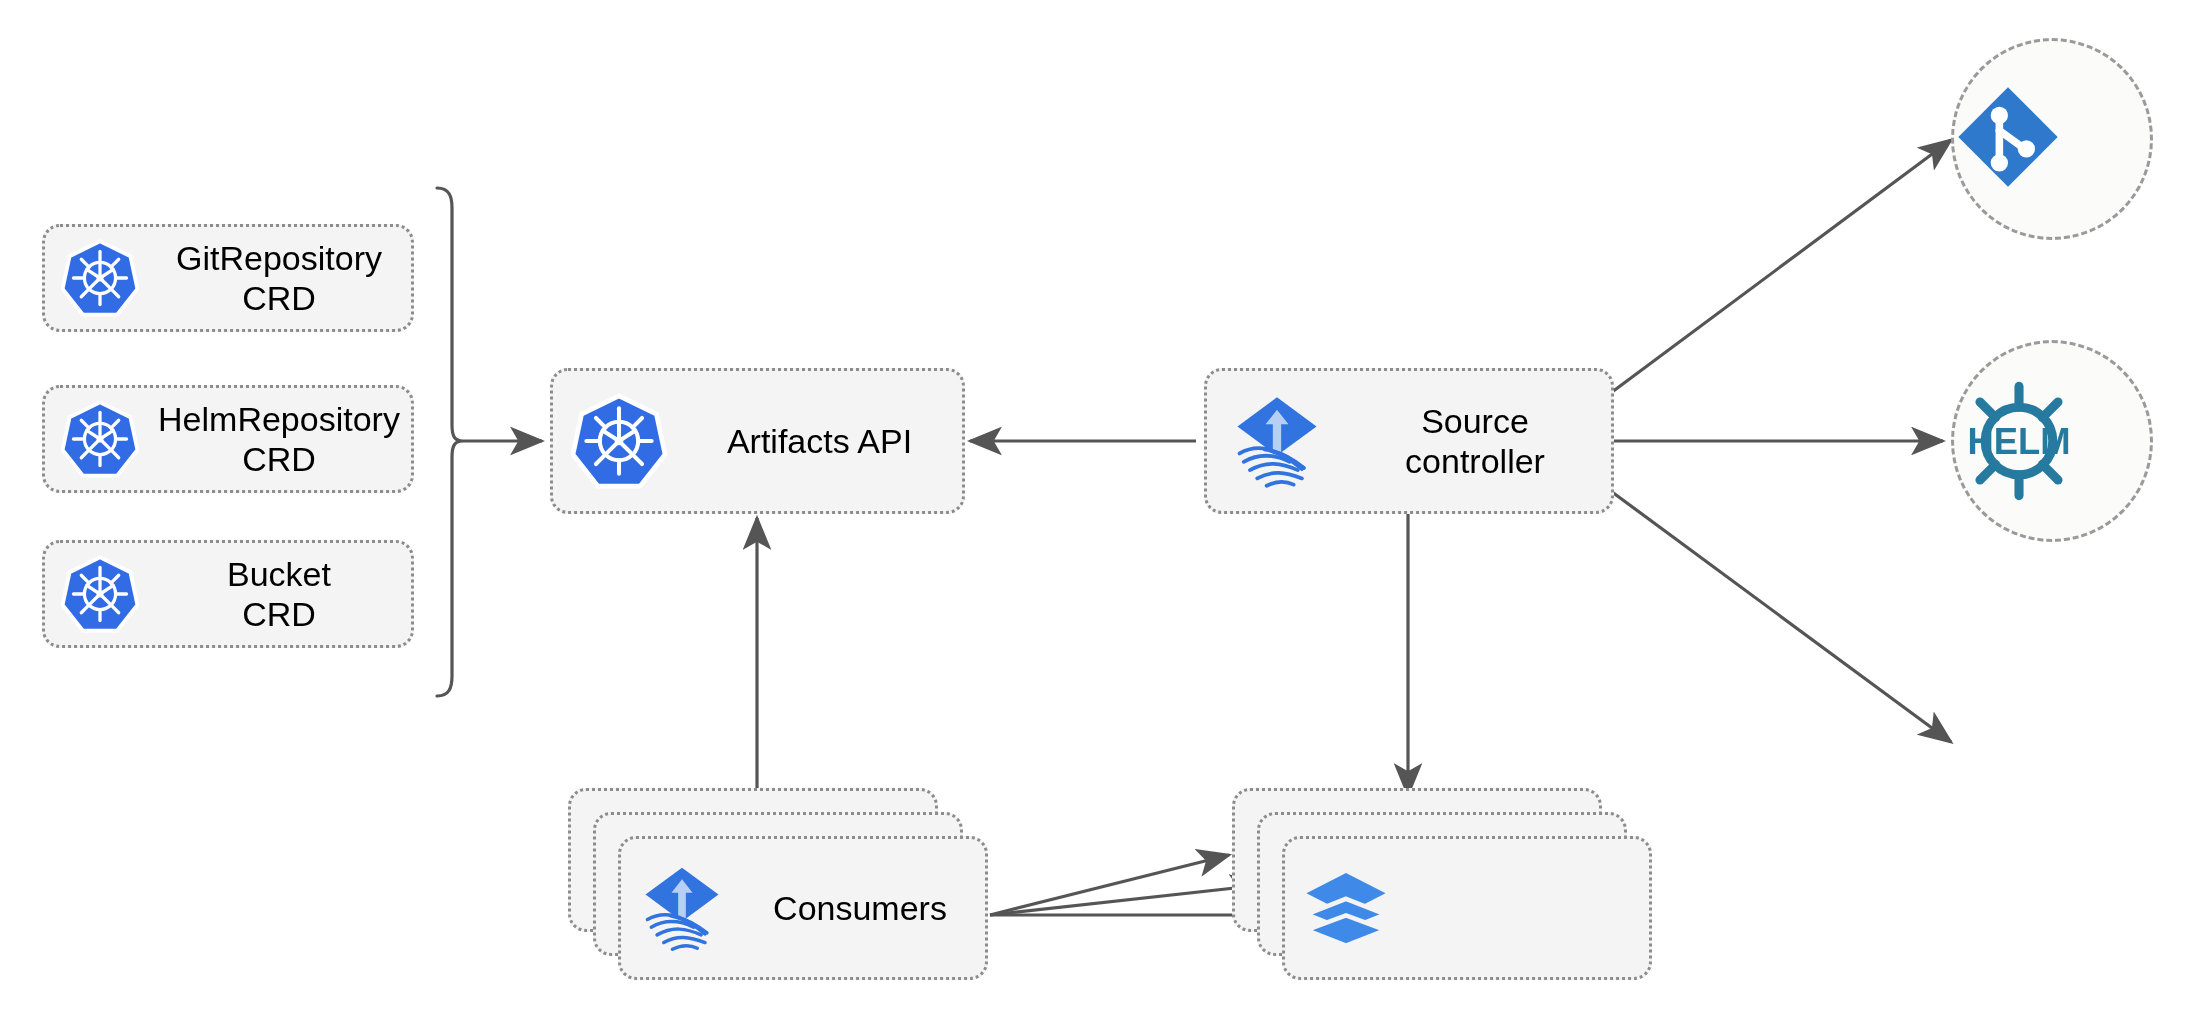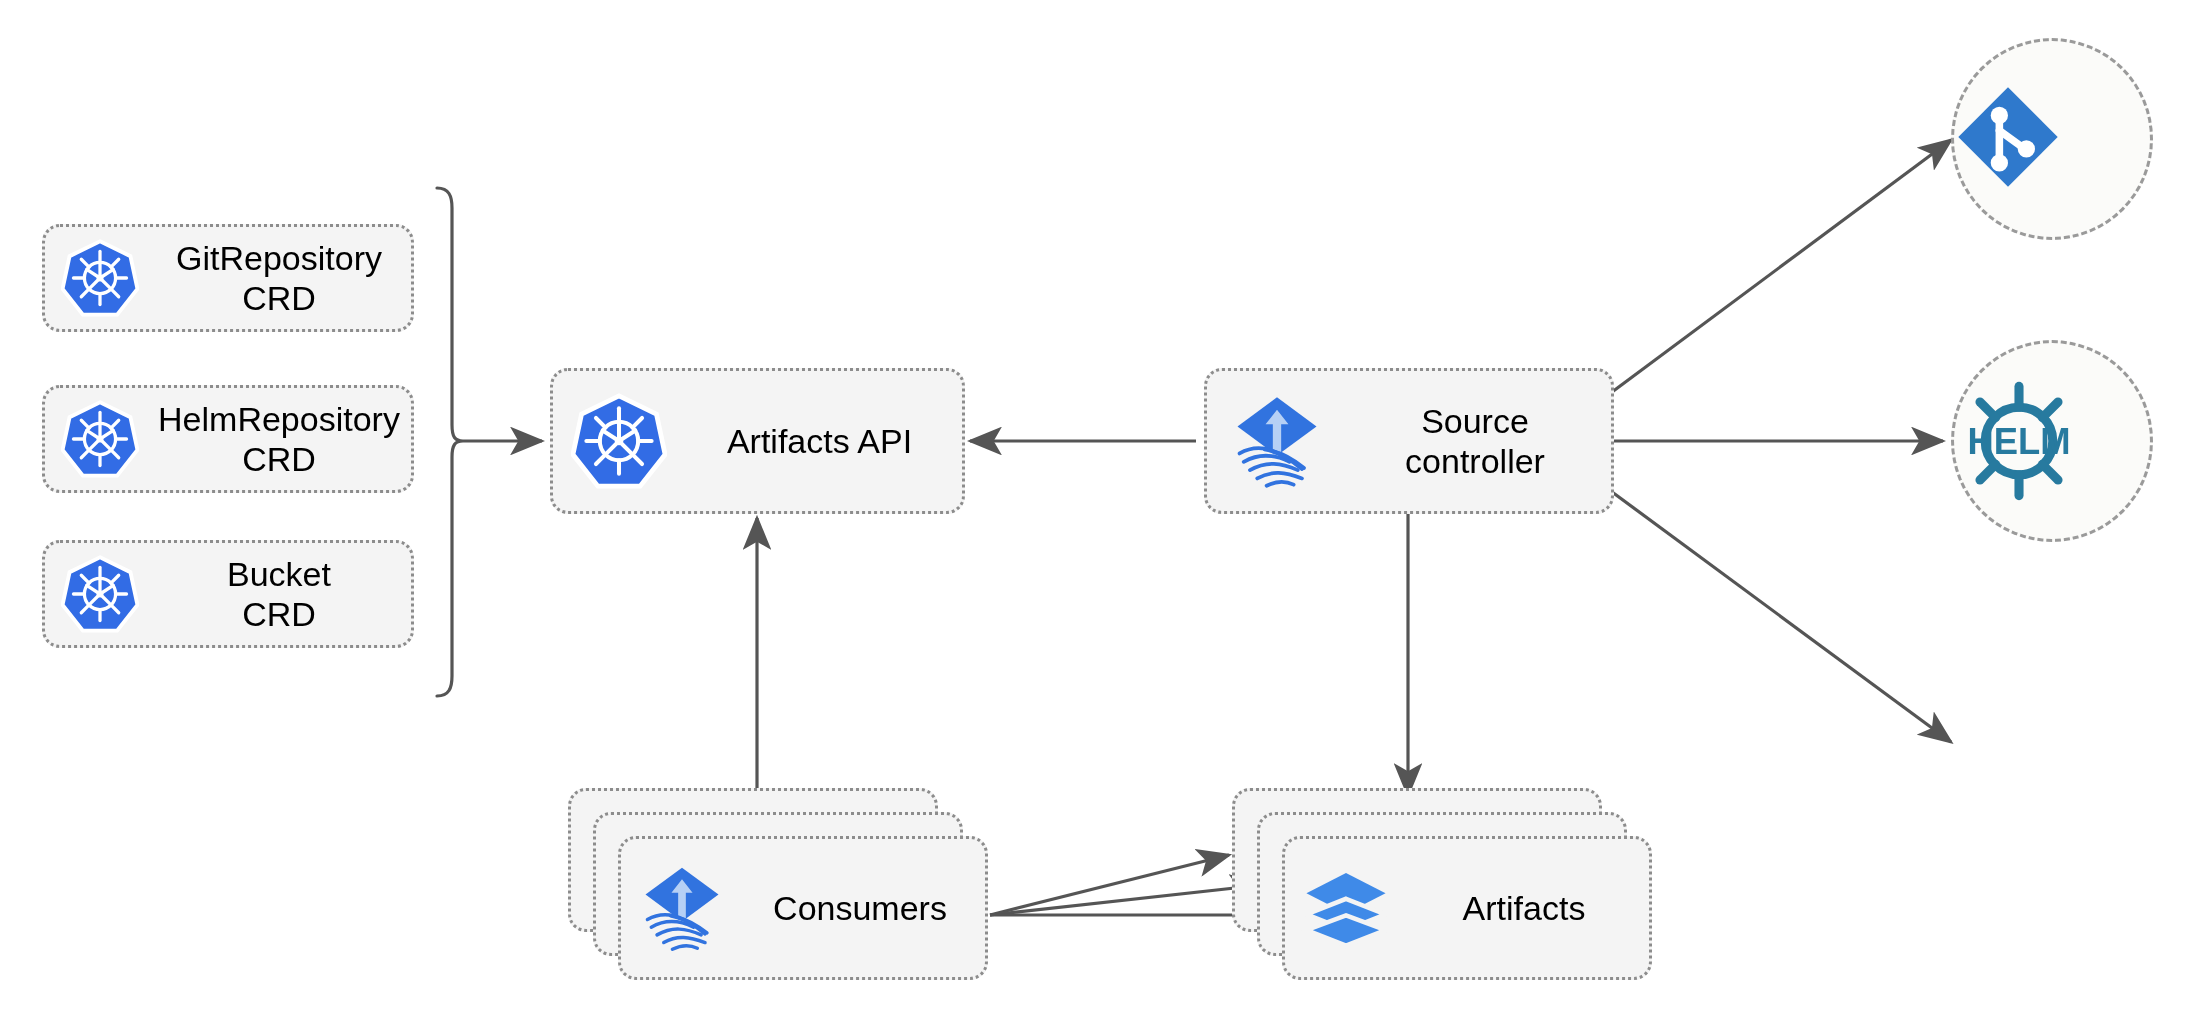--- a/index.html
+++ b/index.html
@@ -239,21 +239,20 @@
   <div class="node ghost" style="left:1232px; top:788px; width:370px; height:144px;"></div>
   <div class="node ghost" style="left:1257px; top:812px; width:370px; height:144px;"></div>
   <div class="node" style="left:1282px; top:836px; width:370px; height:144px;">
     <span class="node-icon" style="width:122px;">
       <svg width="92" height="92" viewBox="0 0 100 100">
         <polygon points="50,12 93,34 50,56 7,34" fill="#3f8ae8"></polygon>
         <polygon points="50,40 93,57 50,74 7,57" fill="#3f8ae8" stroke="#f4f4f4" stroke-width="5"></polygon>
         <polygon points="50,58 93,74 50,91 7,74" fill="#3f8ae8" stroke="#f4f4f4" stroke-width="5"></polygon>
       </svg>
     </span>
-    <span class="node-label">Artifacts</span>
   </div>
 
   <div class="circle-node" style="left:1951px; top:38px; width:202px; height:202px;">
     <span>
       <svg width="108" height="108" viewBox="0 0 100 100">
         <polygon points="50,4 96,50 50,96 4,50" fill="#2f79cc"></polygon>
         <g stroke="#ffffff" stroke-width="7" fill="none" stroke-linecap="round">
           <line x1="42" y1="32" x2="42" y2="72"></line>
           <path d="M42,44 L64,60"></path>
         </g>

